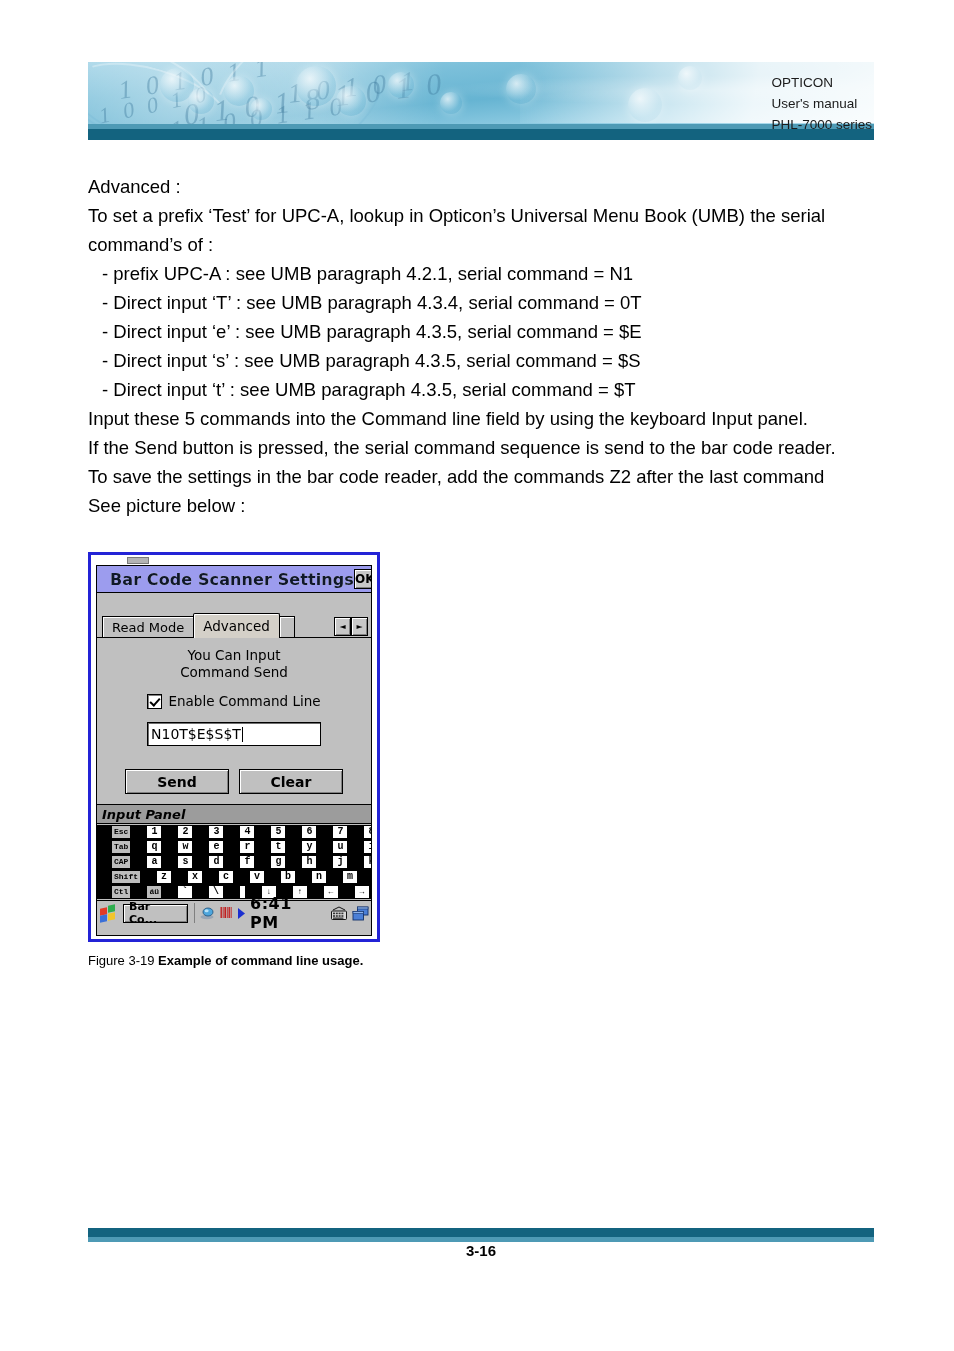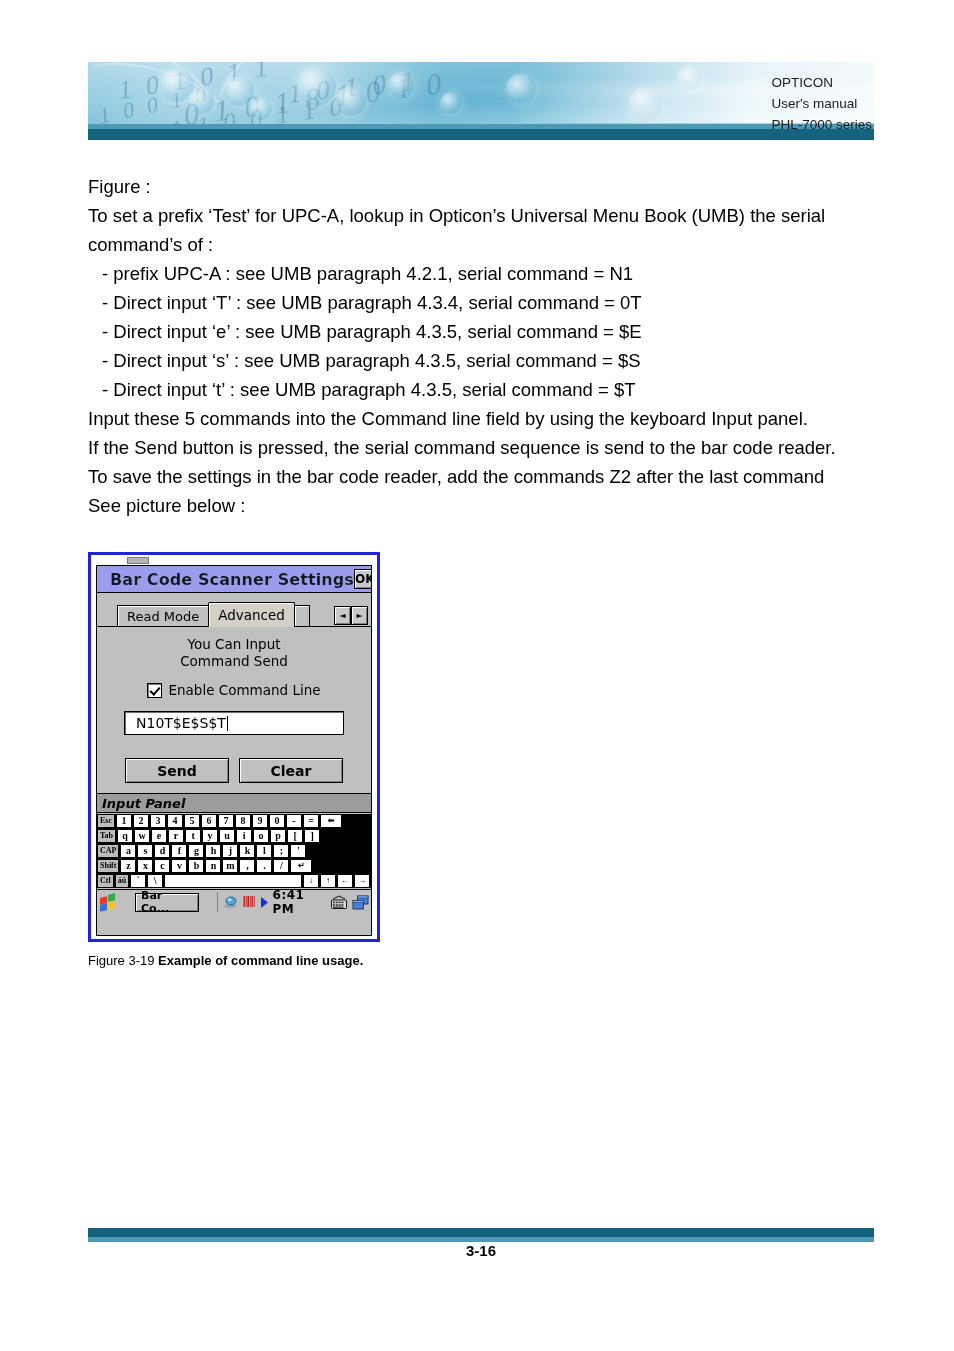--- a/index.html
+++ b/index.html
@@ -176,23 +176,23 @@
     font-weight: bold;
     display: flex;
     align-items: center;
     justify-content: center;
     color: #000;
     font-family: "DejaVu Sans", sans-serif;
   }
   
   .tabstrip {
     position: relative;
-    height: 34px;
-    background: #c0c0c0;
-    padding-left: 20px;
+    height: 45px;
+    background: #c0c0c0;
+    padding-left: 5px;
     display: flex;
     align-items: flex-end;
   }
   .tab {
     height: 22px;
     padding: 0 9px;
     background: #c0c0c0;
     border: 1px solid #000;
     border-bottom: none;
     box-shadow: inset 1px 1px 0 #ffffff;
@@ -277,29 +277,29 @@
     left: 4px;
     top: 1px;
     width: 4px;
     height: 8px;
     border: solid #000;
     border-width: 0 2px 2px 0;
     transform: rotate(42deg);
   }
   .cmdline {
     margin: 13px auto 0 auto;
-    width: 220px;
+    width: 174px;
     height: 24px;
     background: #ffffff;
     border: 1px solid #000;
     box-shadow: inset 1px 1px 0 #6e6e6e;
     box-sizing: border-box;
     display: flex;
     align-items: center;
-    padding-left: 11px;
+    padding-left: 3px;
     font-size: 14px;
     font-family: "DejaVu Sans", sans-serif;
   }
   .caret {
     display: inline-block;
     width: 1px;
     height: 15px;
     background: #000;
     margin-left: 1px;
   }
@@ -346,44 +346,45 @@
     height: 14px;
     margin-bottom: 1px;
   }
   .krow:first-child { margin-top: 1px; }
   .key {
     background: #ffffff;
     border: 1px solid #000;
     box-sizing: border-box;
     font-size: 10px;
     font-weight: bold;
-    font-family: Liberation Serif, serif;
+    font-family: Liberation Mono, monospace;
     display: flex;
     align-items: center;
     justify-content: center;
     color: #000;
     margin-right: 1px;
     flex: 0 0 auto;
     width: 16px;
     line-height: 1;
     overflow: hidden;
+    margin-left: 14px;
   }
   .key.mod { background: #bdbdbd; font-size: 9px; width: auto; padding: 0 2px; }
   .key.wide { width: 22px; }
   .key.space { flex: 1 1 auto; width: auto; }
   .key.tiny { font-size: 8px; }
   
   .taskbar {
     height: 24px;
     background: #c0c0c0;
     border-top: 1px solid #000;
     display: flex;
     align-items: center;
     padding: 0 2px;
-    gap: 16px;
+    gap: 4px;
   }
   .tb-start {
     width: 20px; height: 19px;
     position: relative;
     flex: 0 0 auto;
   }
   .tb-start i {
     position: absolute;
     width: 7px; height: 7px;
     display: block;
@@ -404,21 +405,21 @@
   .tb-tray {
     display: flex;
     align-items: center;
     gap: 4px;
     border-left: 1px solid #808080;
     padding-left: 5px;
     margin-left: 2px;
     height: 20px;
   }
   .tb-time {
-    font-size: 12px;
+    font-size: 16px;
     font-weight: bold;
     color: #000;
     letter-spacing: 0.5px;
   }
   .tb-icon { flex: 0 0 auto; display: flex; align-items: center; }
   .caption {
     position: absolute;
     left: 88px;
     top: 953px;
     font-size: 13px;
@@ -477,21 +478,21 @@
   <div class="banner-bar-light"></div>
   <div class="banner-bar-dark"></div>
   <div class="header-text">
     <div>OPTICON</div>
     <div>User's manual</div>
     <div>PHL-7000 series</div>
   </div>
 </div>
 
 <div id="content">
-  <p class="para">Figure :</p>
+  <p class="para">Advanced :</p>
   <p class="para">To set a prefix ‘Test’ for UPC-A, lookup in Opticon’s Universal Menu Book (UMB) the serial</p>
   <p class="para">command’s of :</p>
   <p class="bullet">- prefix UPC-A : see UMB paragraph 4.2.1, serial command = N1</p>
   <p class="bullet">- Direct input ‘T’ : see UMB paragraph 4.3.4, serial command = 0T</p>
   <p class="bullet">- Direct input ‘e’ : see UMB paragraph 4.3.5, serial command = $E</p>
   <p class="bullet">- Direct input ‘s’ : see UMB paragraph 4.3.5, serial command = $S</p>
   <p class="bullet">- Direct input ‘t’ : see UMB paragraph 4.3.5, serial command = $T</p>
   <p class="para">Input these 5 commands into the Command line field by using the keyboard Input panel.</p>
   <p class="para">If the Send button is pressed, the serial command sequence is send to the bar code reader.</p>
   <p class="para">To save the settings in the bar code reader, add the commands Z2 after the last command</p>

